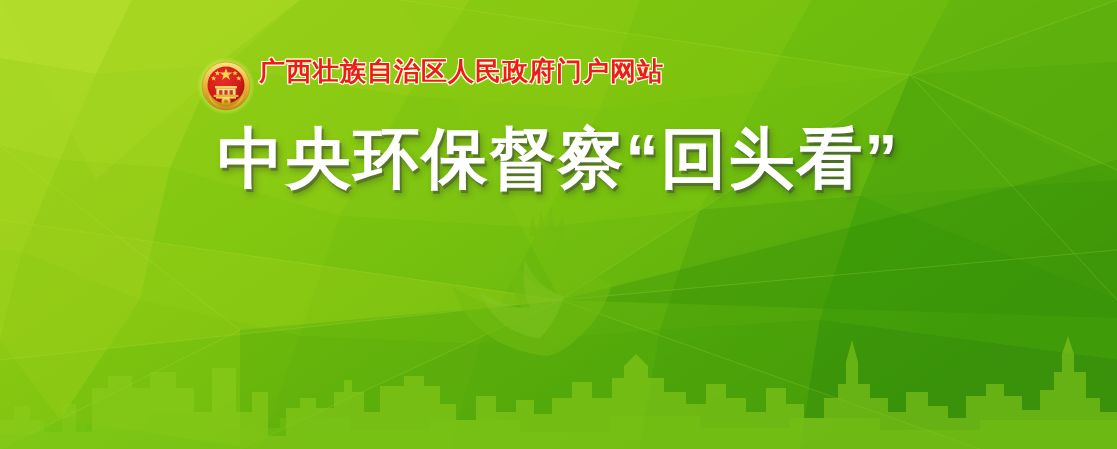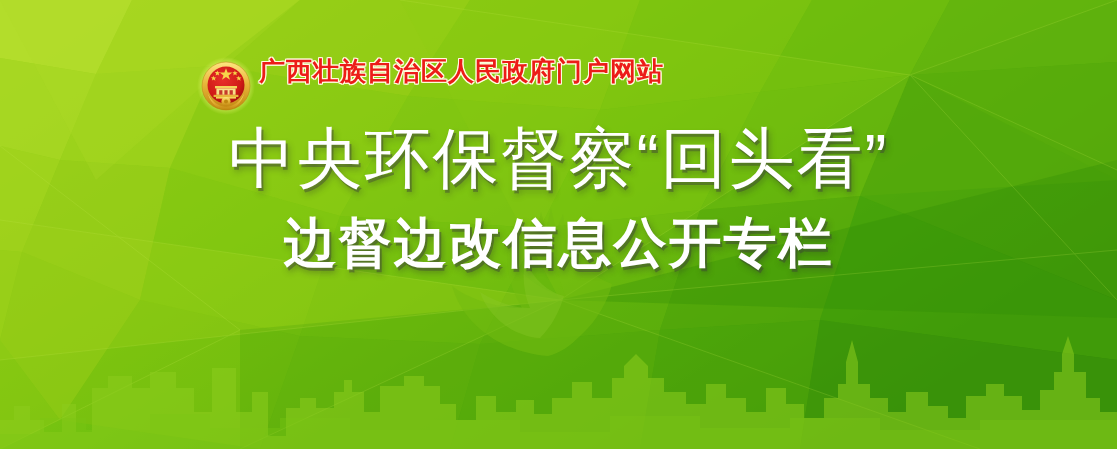--- a/index.html
+++ b/index.html
@@ -78,21 +78,21 @@
     position: absolute;
     left: 0;
     top: 124px;
     width: 1117px;
     text-align: center;
     z-index: 20;
     pointer-events: none;
   }
   #main-title {
     font-size: 66px;
-    font-weight: normal;
+    font-weight: bold;
     color: #ffffff;
     line-height: 1.05;
     letter-spacing: 2px;
     white-space: nowrap;
     text-shadow:
       2px 3px 0 rgba(60,60,60,0.42),
       3px 5px 6px rgba(40,40,40,0.34);
   }
   #sub-title {
     margin-top: 22px;
@@ -278,16 +278,15 @@
       <circle cx="30" cy="30" r="24" fill="none" stroke="#b8800c" stroke-width="0.8" opacity="0.6"></circle>
     </svg>
 
     <div id="gov-text">
       <div id="gov-title">广西壮族自治区人民政府门户网站</div>
     </div>
   </div>
 
   <div id="headline-block">
     <div id="main-title">中央环保督察“回头看”</div>
-    <div id="sub-title">边督边改信息公开专栏</div>
   </div>
 
 </div>
 
 </body></html>

